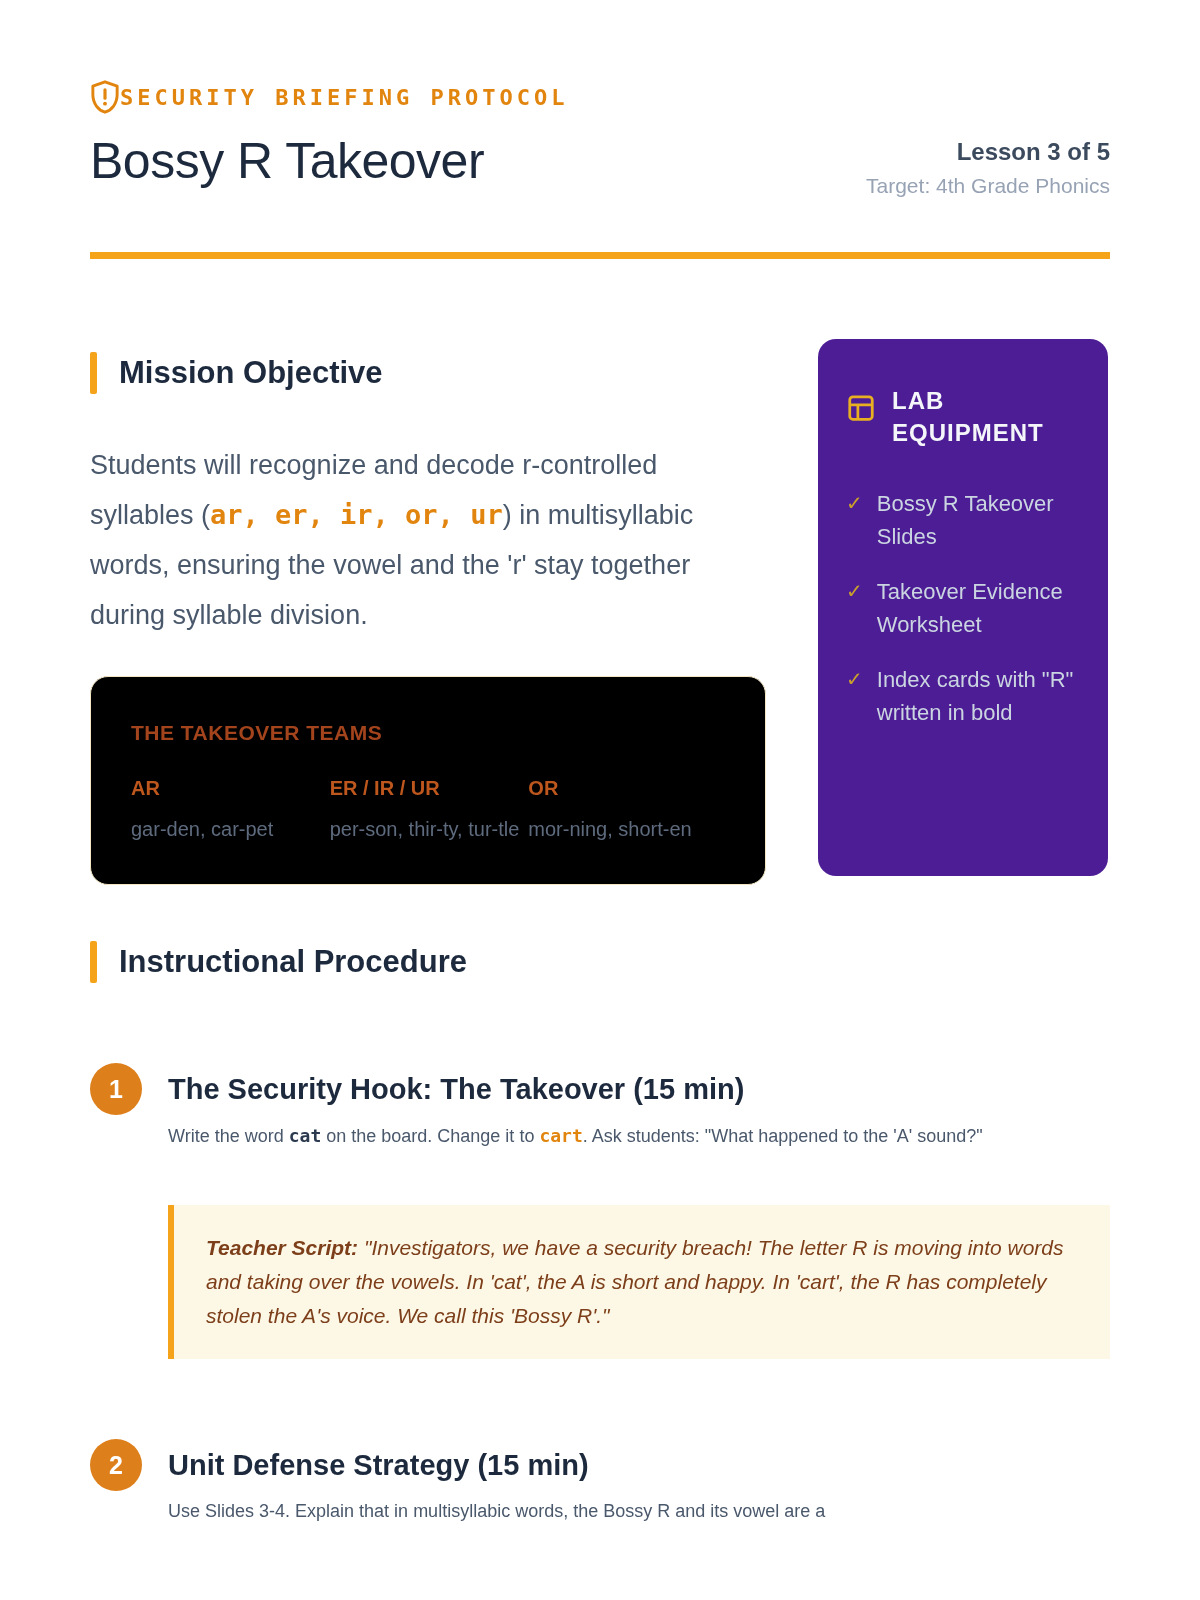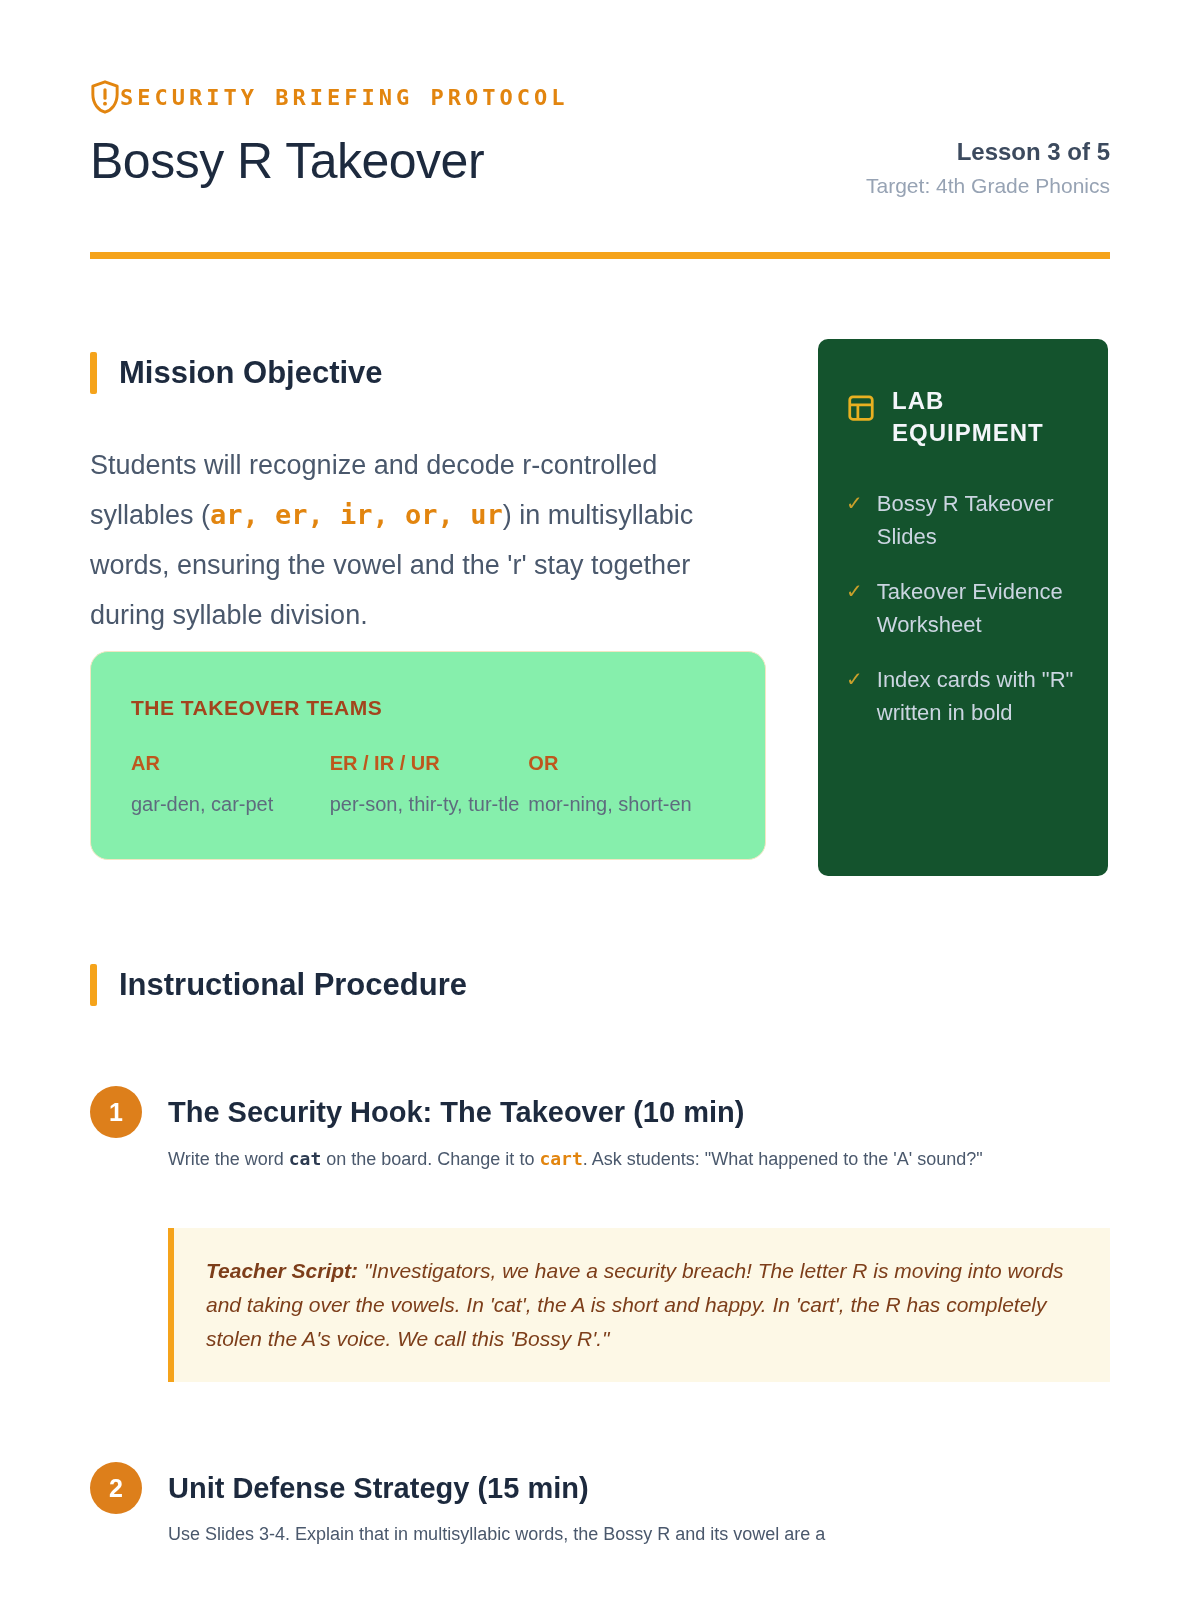--- a/index.html
+++ b/index.html
@@ -38,43 +38,43 @@
     font-family: "DejaVu Sans Mono", "Liberation Mono", monospace;
     font-weight: bold; color: #e2850f;
   }
   .mono-dark {
     font-family: "DejaVu Sans Mono", "Liberation Mono", monospace;
     font-weight: bold; color: #2c3a50;
   }
 
   
   .teams-box {
-    margin-top: 11px; background: #86efac; border: 1px solid #f3e6c3;
+    margin-top: 36px; background: #000000; border: 1px solid #f3e6c3;
     border-radius: 18px; padding: 44px 40px 40px 40px;
   }
   .teams-heading { font-size: 21px; font-weight: bold; color: #a3441d; letter-spacing: 0.5px; }
   .teams-grid { display: grid; grid-template-columns: 1fr 1fr 1fr; gap: 2px; margin-top: 32px; }
   .team-label { font-size: 20px; font-weight: bold; color: #be571d; }
   .team-examples { margin-top: 14px; font-size: 20px; color: #5e6b7e; line-height: 30px; }
 
   
   .equipment-card {
     width: 290px; height: 537px; flex: 0 0 auto;
-    background: #14532d; border-radius: 10px; padding: 46px 26px 0 28px;
+    background: #4c1d95; border-radius: 18px; padding: 46px 26px 0 28px;
   }
   .equipment-header { display: flex; align-items: flex-start; gap: 16px; }
   .equipment-header .layout-ic { width: 30px; height: 30px; margin-top: 8px; flex: 0 0 auto; }
   .equipment-title { font-size: 24px; font-weight: bold; color: #f4f6fa; letter-spacing: 1px; line-height: 32px; }
   .equipment-list { list-style: none; margin-top: 38px; }
   .equipment-list li { display: flex; gap: 14px; margin-bottom: 22px; }
   .check { color: #c9a02b; font-size: 20px; line-height: 33px; flex: 0 0 auto; }
   .equipment-item-text { font-size: 22px; color: #cbd5e1; line-height: 33px; }
 
   
-  .procedure-heading { margin-top: 88px; }
+  .procedure-heading { margin-top: 56px; }
   .step { margin-top: 80px; }
   .step-header { display: flex; align-items: center; gap: 26px; }
   .step-badge {
     width: 52px; height: 52px; border-radius: 50%; background: #dd7f1b;
     color: #ffffff; font-weight: bold; font-size: 25px;
     display: flex; align-items: center; justify-content: center; flex: 0 0 auto;
   }
   .step-title { font-size: 29px; font-weight: bold; color: #1d2a3e; }
   .step-body { margin-left: 78px; font-size: 18px; line-height: 41px; color: #4a586c; }
 
@@ -165,21 +165,21 @@
   </div>
 
   <div class="section-heading procedure-heading">
     <div class="section-bar"></div>
     <h2>Instructional Procedure</h2>
   </div>
 
   <section class="step">
     <div class="step-header">
       <div class="step-badge">1</div>
-      <h3 class="step-title">The Security Hook: The Takeover (10 min)</h3>
+      <h3 class="step-title">The Security Hook: The Takeover (15 min)</h3>
     </div>
     <p class="step-body"><span>Write the word </span><span class="mono-dark">cat</span><span> on the board. Change it to </span><span class="mono-orange">cart</span><span>. Ask students: "What happened to the 'A' sound?"</span></p>
 
     <div class="script-box">
       <p class="script-text"><span class="script-label">Teacher Script:</span><span> "Investigators, we have a security breach! The letter R is moving into words and taking over the vowels. In 'cat', the A is short and happy. In 'cart', the R has completely stolen the A's voice. We call this 'Bossy R'."</span></p>
     </div>
   </section>
 
   <section class="step">
     <div class="step-header">

